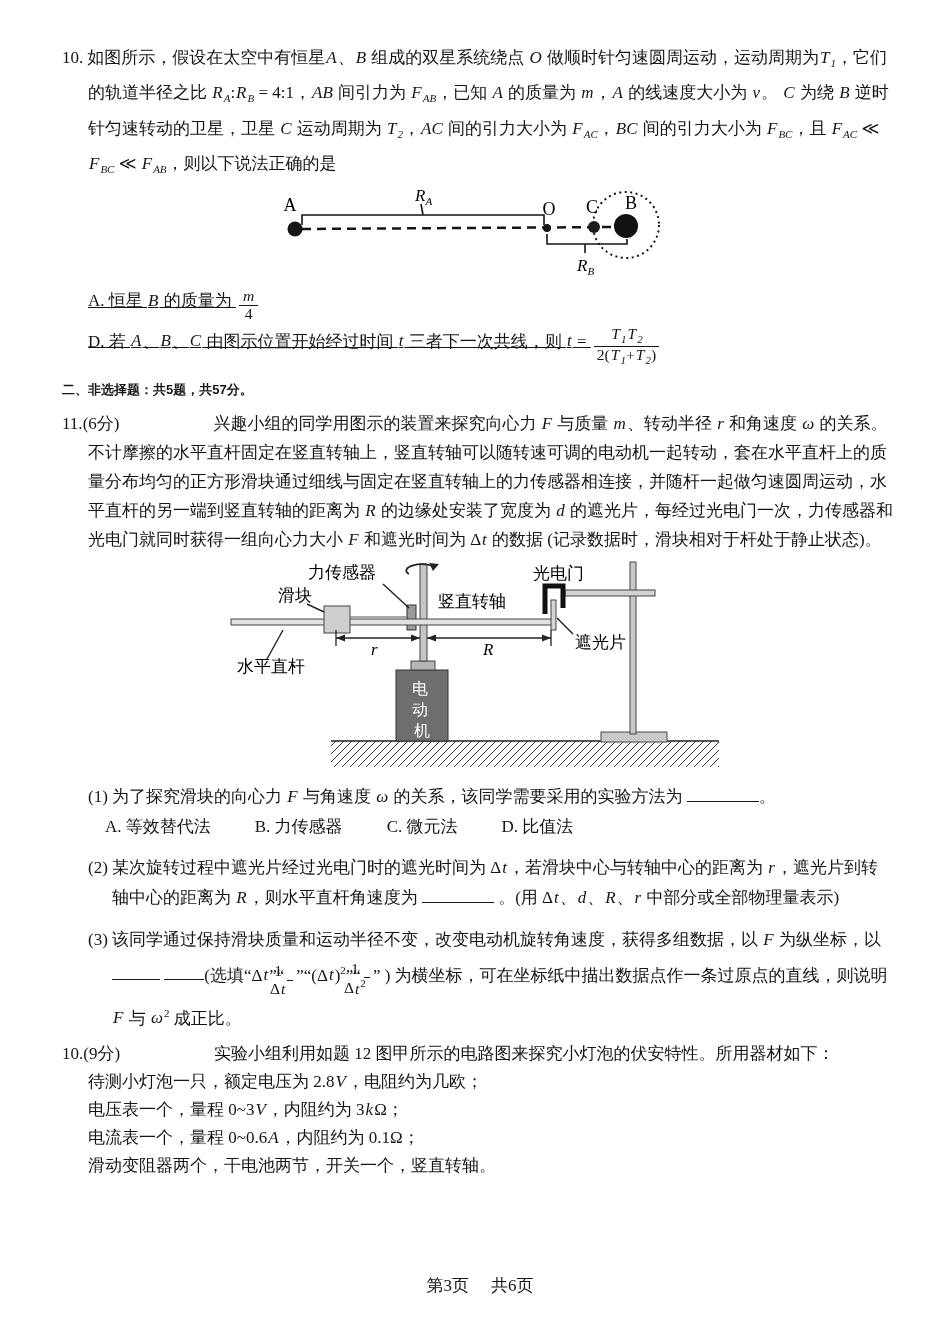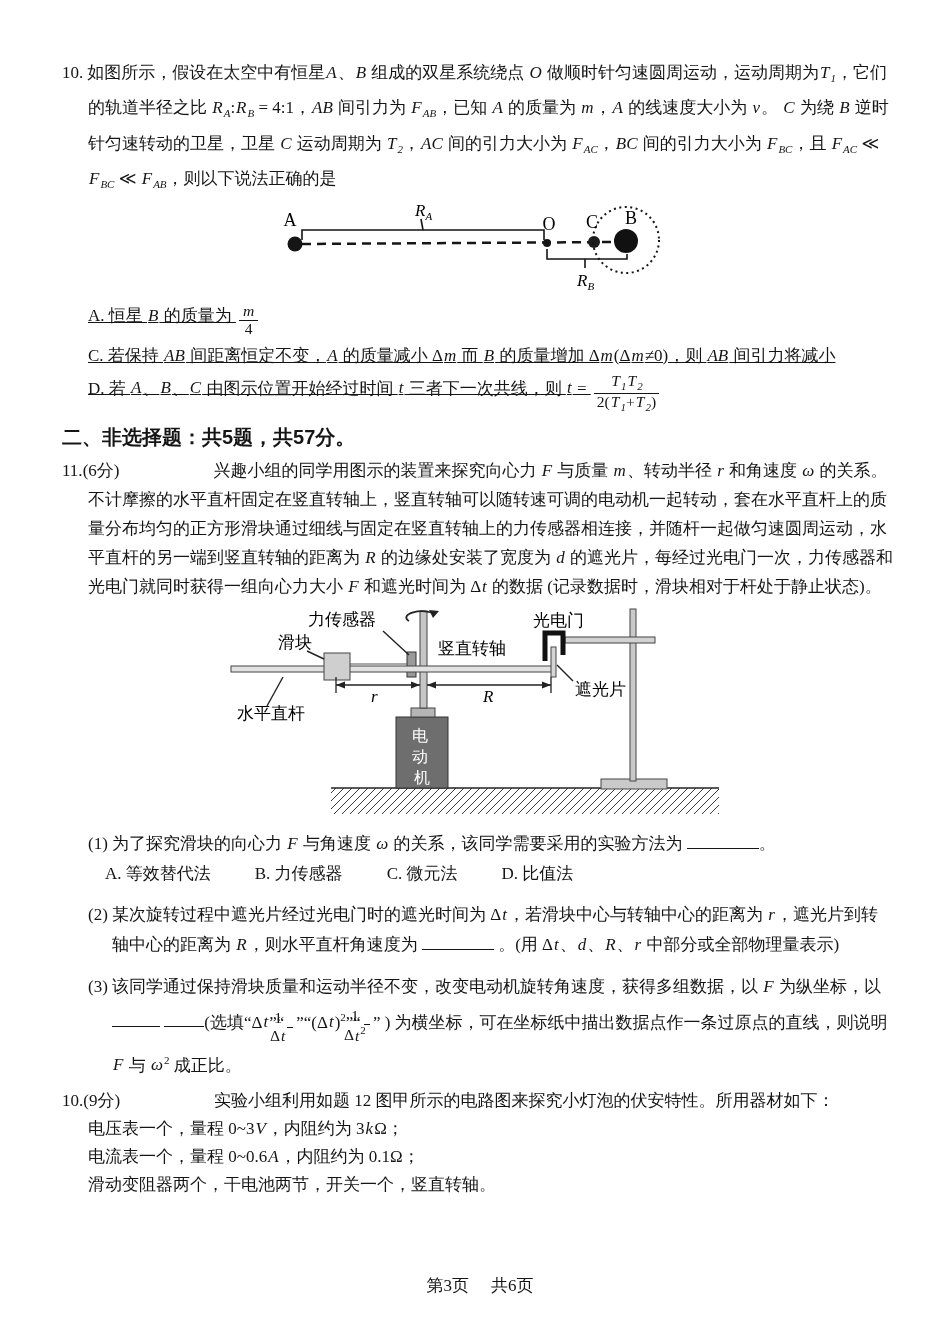--- a/index.html
+++ b/index.html
@@ -1,31 +1,31 @@
 <!DOCTYPE html>
 <html><head>
 <meta charset="utf-8">
 <style>
   html,body { margin:0; padding:0; }
   body {
     width:950px; height:1344px; background:#ffffff; color:#151515;
     font-family:"Liberation Serif","DejaVu Serif",serif;
     font-size:17px; position:relative; overflow:hidden;
   }
-  .content { padding:58px 56px 0 62px; }
+  .content { padding:43px 56px 0 62px; }
   .qpara { margin-left:26px; text-indent:-26px; line-height:29px; }
   .qnum { padding-right:4px; }
   .opt { margin-left:26px; line-height:29px; margin-top:3px;text-decoration:underline; }
   .part { margin-left:50px; text-indent:-24px; line-height:30px; margin-top:12px; }
   .choices { margin-left:43px; line-height:29px; }
   .choices span { display:inline-block; margin-right:44px; }
   .equip { margin-left:26px; line-height:28px; }
   .sec-title {
     font-family:"Liberation Sans","DejaVu Sans",sans-serif;
-    font-weight:bold; font-size:20px; line-height:30px; margin:8px 0 4px 0;
+    font-weight:bold; font-size:13px; line-height:30px; margin:8px 0 4px 0;
   }
   .mi { font-style:italic; font-family:"Liberation Serif","DejaVu Serif",serif; padding:0 1px; }
   sub.ms { font-size:11px; font-style:italic; }
   sup.ms { font-size:11px; }
   .frac { display:inline-block; vertical-align:-0.85em; text-align:center; line-height:1.08; margin:0 3px; font-size:0.92em; }
   .frac .num { display:block; border-bottom:1px solid #151515; padding:0 3px; }
   .frac .den { display:block; padding:0 3px; }
   .blank { display:inline-block; border-bottom:1px solid #151515; height:17px; vertical-align:baseline; }
   .fig { display:block; }
   .fig-q10 { margin:2px 0 2px 163px; }
@@ -62,21 +62,20 @@
     <circle cx="401" cy="39" r="12" fill="#111"></circle>
     <circle cx="401" cy="38" r="33" fill="none" stroke="#151515" stroke-width="2" stroke-dasharray="2,3.5"></circle>
 
     <text x="65" y="24" font-size="18" text-anchor="middle">A</text>
     <text x="324" y="28" font-size="18" text-anchor="middle">O</text>
     <text x="367" y="26" font-size="18" text-anchor="middle">C</text>
     <text x="406" y="22" font-size="18" text-anchor="middle">B</text>
   </svg>
 
   <div class="opt">A. 恒星 <span class="mi">B</span> 的质量为 <span class="frac"><span class="num"><span class="mi">m</span></span><span class="den">4</span></span></div>
-  <div class="opt">C. 若保持 <span class="mi">AB</span> 间距离恒定不变，<span class="mi">A</span> 的质量减小 Δ<span class="mi">m</span> 而 <span class="mi">B</span> 的质量增加 Δ<span class="mi">m</span>(Δ<span class="mi">m</span>≠0)，则 <span class="mi">AB</span> 间引力将减小</div>
   <div class="opt">D. 若 <span class="mi">A</span>、<span class="mi">B</span>、<span class="mi">C</span> 由图示位置开始经过时间 <span class="mi">t</span> 三者下一次共线，则 <span class="mi">t</span> = <span class="frac"><span class="num"><span class="mi">T</span><sub class="ms">1</sub><span class="mi">T</span><sub class="ms">2</sub></span><span class="den">2(<span class="mi">T</span><sub class="ms">1</sub>+<span class="mi">T</span><sub class="ms">2</sub>)</span></span></div>
 
   <div class="sec-title">二、非选择题：共5题，共57分。</div>
 
   <div class="qpara">
     <span class="qnum"><span>11.</span><span>(6分)</span></span><span><span style="display: inline-block; width: 90px;"></span>兴趣小组的同学用图示的装置来探究向心力 <span class="mi">F</span> 与质量 <span class="mi">m</span>、转动半径 <span class="mi">r</span> 和角速度 <span class="mi">ω</span> 的关系。不计摩擦的水平直杆固定在竖直转轴上，竖直转轴可以随转速可调的电动机一起转动，套在水平直杆上的质量分布均匀的正方形滑块通过细线与固定在竖直转轴上的力传感器相连接，并随杆一起做匀速圆周运动，水平直杆的另一端到竖直转轴的距离为 <span class="mi">R</span> 的边缘处安装了宽度为 <span class="mi">d</span> 的遮光片，每经过光电门一次，力传感器和光电门就同时获得一组向心力大小 <span class="mi">F</span> 和遮光时间为 Δ<span class="mi">t</span> 的数据 (记录数据时，滑块相对于杆处于静止状态)。</span>
   </div>
 
   <svg class="fig fig-q11" width="500" height="212" viewBox="0 0 500 212">
     <defs>
@@ -139,20 +138,21 @@
   <div class="part">(1) 为了探究滑块的向心力 <span class="mi">F</span> 与角速度 <span class="mi">ω</span> 的关系，该同学需要采用的实验方法为 <span class="blank" style="width: 72px;"></span>。</div>
   <div class="choices">
     <span>A. 等效替代法</span><span>B. 力传感器</span><span>C. 微元法</span><span>D. 比值法</span>
   </div>
   <div class="part">(2) 某次旋转过程中遮光片经过光电门时的遮光时间为 Δ<span class="mi">t</span>，若滑块中心与转轴中心的距离为 <span class="mi">r</span>，遮光片到转轴中心的距离为 <span class="mi">R</span>，则水平直杆角速度为 <span class="blank" style="width: 72px;"></span> 。(用 Δ<span class="mi">t</span>、<span class="mi">d</span>、<span class="mi">R</span>、<span class="mi">r</span> 中部分或全部物理量表示)</div>
   <div class="part">(3) 该同学通过保持滑块质量和运动半径不变，改变电动机旋转角速度，获得多组数据，以 <span class="mi">F</span> 为纵坐标，以 <span class="blank" style="width: 48px;"></span> <span class="blank" style="width: 40px;"></span>(选填“Δ<span class="mi">t</span>”“<span class="frac"><span class="num">1</span><span class="den">Δ<span class="mi">t</span></span></span>”“(Δ<span class="mi">t</span>)<sup class="ms">2</sup>”“<span class="frac"><span class="num">1</span><span class="den">Δ<span class="mi">t</span><sup class="ms">2</sup></span></span>” ) 为横坐标，可在坐标纸中描出数据点作一条过原点的直线，则说明 <span class="mi">F</span> 与 <span class="mi">ω</span><sup class="ms">2</sup> 成正比。</div>
 
   <div class="qpara" style="margin-top:6px;">
     <span class="qnum"><span>10.</span><span>(9分)</span></span><span><span style="display: inline-block; width: 90px;"></span>实验小组利用如题 12 图甲所示的电路图来探究小灯泡的伏安特性。所用器材如下：</span>
   </div>
+  <div class="equip">待测小灯泡一只，额定电压为 2.8<span class="mi">V</span>，电阻约为几欧；</div>
   <div class="equip">电压表一个，量程 0~3<span class="mi">V</span>，内阻约为 3<span class="mi">k</span>Ω；</div>
   <div class="equip">电流表一个，量程 0~0.6<span class="mi">A</span>，内阻约为 0.1Ω；</div>
   <div class="equip">滑动变阻器两个，干电池两节，开关一个，竖直转轴。</div>
 
 </div>
 
 <div class="footer">
   <span>第3页</span><span>共6页</span>
 </div>
 

